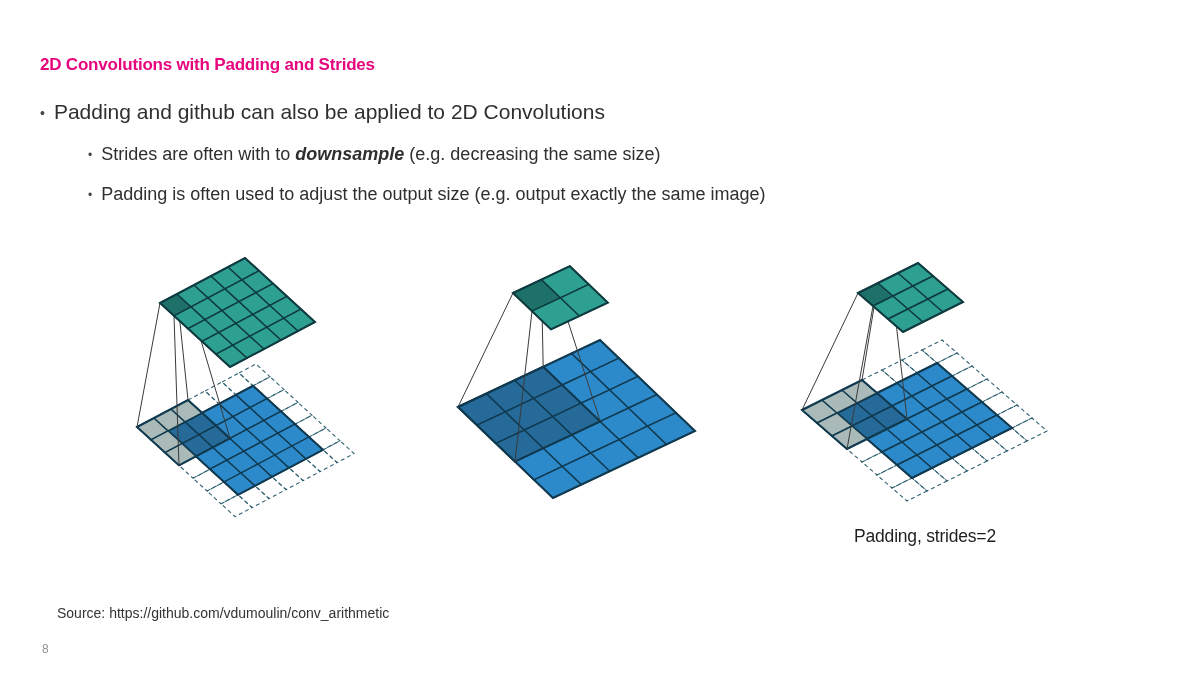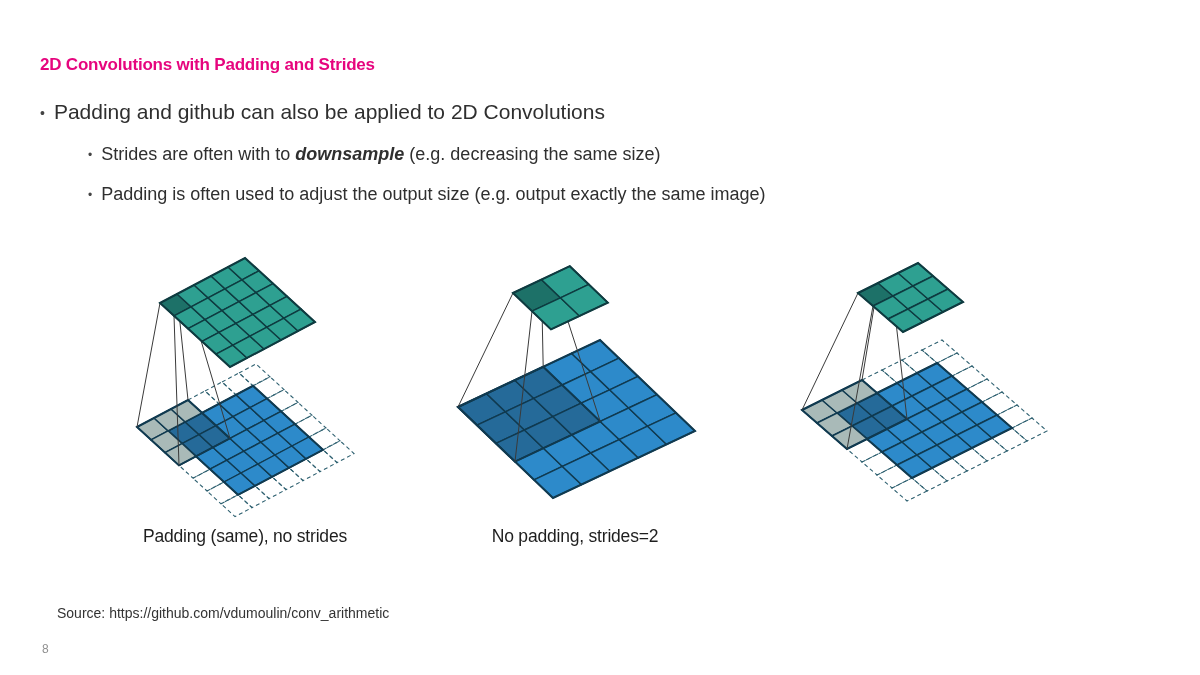--- a/index.html
+++ b/index.html
@@ -142,21 +142,20 @@
       <polygon points="116.0,73.4 133.0,64.4 147.0,77.2 130.0,86.2" fill="#2EA091" stroke="#0E3B40" stroke-width="1.4" stroke-linejoin="miter"></polygon>
       <polygon points="133.0,64.4 150.0,55.4 164.0,68.2 147.0,77.2" fill="#2EA091" stroke="#0E3B40" stroke-width="1.4" stroke-linejoin="miter"></polygon>
       <polygon points="150.0,55.4 167.0,46.4 181.0,59.2 164.0,68.2" fill="#2EA091" stroke="#0E3B40" stroke-width="1.4" stroke-linejoin="miter"></polygon>
       <polygon points="96.0,104.2 113.0,95.2 127.0,108.0 110.0,117.0" fill="#2EA091" stroke="#0E3B40" stroke-width="1.4" stroke-linejoin="miter"></polygon>
       <polygon points="113.0,95.2 130.0,86.2 144.0,99.0 127.0,108.0" fill="#2EA091" stroke="#0E3B40" stroke-width="1.4" stroke-linejoin="miter"></polygon>
       <polygon points="130.0,86.2 147.0,77.2 161.0,90.0 144.0,99.0" fill="#2EA091" stroke="#0E3B40" stroke-width="1.4" stroke-linejoin="miter"></polygon>
       <polygon points="147.0,77.2 164.0,68.2 178.0,81.0 161.0,90.0" fill="#2EA091" stroke="#0E3B40" stroke-width="1.4" stroke-linejoin="miter"></polygon>
       <polygon points="164.0,68.2 181.0,59.2 195.0,72.0 178.0,81.0" fill="#2EA091" stroke="#0E3B40" stroke-width="1.4" stroke-linejoin="miter"></polygon>
       <polygon points="40.0,53.0 125.0,8.0 195.0,72.0 110.0,117.0" fill="none" stroke="#0E3B40" stroke-width="2" stroke-linejoin="miter"></polygon>
     </svg>
-  <figcaption>Padding (same), no strides</figcaption>
 </figure>
 
 <figure class="fig-2">
   <svg id="diagram-svg-1" width="290" height="268" viewBox="0 0 290 268">
       <polygon points="28.0,157.0 56.4,143.6 75.4,161.8 47.0,175.2" fill="#256A99" stroke="#103A50" stroke-width="1.4" stroke-linejoin="miter"></polygon>
       <polygon points="56.4,143.6 84.8,130.2 103.8,148.4 75.4,161.8" fill="#256A99" stroke="#103A50" stroke-width="1.4" stroke-linejoin="miter"></polygon>
       <polygon points="84.8,130.2 113.2,116.8 132.2,135.0 103.8,148.4" fill="#256A99" stroke="#103A50" stroke-width="1.4" stroke-linejoin="miter"></polygon>
       <polygon points="113.2,116.8 141.6,103.4 160.6,121.6 132.2,135.0" fill="#2D8ACA" stroke="#103A50" stroke-width="1.4" stroke-linejoin="miter"></polygon>
       <polygon points="141.6,103.4 170.0,90.0 189.0,108.2 160.6,121.6" fill="#2D8ACA" stroke="#103A50" stroke-width="1.4" stroke-linejoin="miter"></polygon>
       <polygon points="47.0,175.2 75.4,161.8 94.4,180.0 66.0,193.4" fill="#256A99" stroke="#103A50" stroke-width="1.4" stroke-linejoin="miter"></polygon>
@@ -184,21 +183,20 @@
       <line x1="28.0" y1="157.0" x2="83.0" y2="43.0" stroke="#3A3A3A" stroke-width="1"></line>
       <line x1="113.2" y1="116.8" x2="111.4" y2="29.6" stroke="#3A3A3A" stroke-width="1"></line>
       <line x1="170.2" y1="171.4" x2="130.4" y2="47.8" stroke="#3A3A3A" stroke-width="1"></line>
       <line x1="85.0" y1="211.6" x2="102.0" y2="61.2" stroke="#3A3A3A" stroke-width="1"></line>
       <polygon points="83.0,43.0 111.4,29.6 130.4,47.8 102.0,61.2" fill="#1D7168" stroke="#0E3B40" stroke-width="1.4" stroke-linejoin="miter"></polygon>
       <polygon points="111.4,29.6 139.8,16.2 158.8,34.4 130.4,47.8" fill="#2EA091" stroke="#0E3B40" stroke-width="1.4" stroke-linejoin="miter"></polygon>
       <polygon points="102.0,61.2 130.4,47.8 149.4,66.0 121.0,79.4" fill="#2EA091" stroke="#0E3B40" stroke-width="1.4" stroke-linejoin="miter"></polygon>
       <polygon points="130.4,47.8 158.8,34.4 177.8,52.6 149.4,66.0" fill="#2EA091" stroke="#0E3B40" stroke-width="1.4" stroke-linejoin="miter"></polygon>
       <polygon points="83.0,43.0 139.8,16.2 177.8,52.6 121.0,79.4" fill="none" stroke="#0E3B40" stroke-width="2" stroke-linejoin="miter"></polygon>
     </svg>
-  <figcaption>No padding, strides=2</figcaption>
 </figure>
 
 <figure class="fig-3">
   <svg id="diagram-svg-2" width="300" height="268" viewBox="0 0 300 268">
       <polygon points="27.0,160.0 47.0,150.0 62.0,163.0 42.0,173.0" fill="none" stroke="#2E6070" stroke-width="1.1" stroke-linejoin="miter" stroke-dasharray="4 3"></polygon>
       <polygon points="47.0,150.0 67.0,140.0 82.0,153.0 62.0,163.0" fill="none" stroke="#2E6070" stroke-width="1.1" stroke-linejoin="miter" stroke-dasharray="4 3"></polygon>
       <polygon points="67.0,140.0 87.0,130.0 102.0,143.0 82.0,153.0" fill="none" stroke="#2E6070" stroke-width="1.1" stroke-linejoin="miter" stroke-dasharray="4 3"></polygon>
       <polygon points="87.0,130.0 107.0,120.0 122.0,133.0 102.0,143.0" fill="none" stroke="#2E6070" stroke-width="1.1" stroke-linejoin="miter" stroke-dasharray="4 3"></polygon>
       <polygon points="107.0,120.0 127.0,110.0 142.0,123.0 122.0,133.0" fill="none" stroke="#2E6070" stroke-width="1.1" stroke-linejoin="miter" stroke-dasharray="4 3"></polygon>
       <polygon points="127.0,110.0 147.0,100.0 162.0,113.0 142.0,123.0" fill="none" stroke="#2E6070" stroke-width="1.1" stroke-linejoin="miter" stroke-dasharray="4 3"></polygon>
@@ -260,16 +258,17 @@
       <polygon points="103.0,33.0 123.0,23.0 138.0,36.0 118.0,46.0" fill="#2EA091" stroke="#0E3B40" stroke-width="1.4" stroke-linejoin="miter"></polygon>
       <polygon points="123.0,23.0 143.0,13.0 158.0,26.0 138.0,36.0" fill="#2EA091" stroke="#0E3B40" stroke-width="1.4" stroke-linejoin="miter"></polygon>
       <polygon points="98.0,56.0 118.0,46.0 133.0,59.0 113.0,69.0" fill="#2EA091" stroke="#0E3B40" stroke-width="1.4" stroke-linejoin="miter"></polygon>
       <polygon points="118.0,46.0 138.0,36.0 153.0,49.0 133.0,59.0" fill="#2EA091" stroke="#0E3B40" stroke-width="1.4" stroke-linejoin="miter"></polygon>
       <polygon points="138.0,36.0 158.0,26.0 173.0,39.0 153.0,49.0" fill="#2EA091" stroke="#0E3B40" stroke-width="1.4" stroke-linejoin="miter"></polygon>
       <polygon points="113.0,69.0 133.0,59.0 148.0,72.0 128.0,82.0" fill="#2EA091" stroke="#0E3B40" stroke-width="1.4" stroke-linejoin="miter"></polygon>
       <polygon points="133.0,59.0 153.0,49.0 168.0,62.0 148.0,72.0" fill="#2EA091" stroke="#0E3B40" stroke-width="1.4" stroke-linejoin="miter"></polygon>
       <polygon points="153.0,49.0 173.0,39.0 188.0,52.0 168.0,62.0" fill="#2EA091" stroke="#0E3B40" stroke-width="1.4" stroke-linejoin="miter"></polygon>
       <polygon points="83.0,43.0 143.0,13.0 188.0,52.0 128.0,82.0" fill="none" stroke="#0E3B40" stroke-width="2" stroke-linejoin="miter"></polygon>
     </svg>
+  <figcaption>Padding, strides=2</figcaption>
 </figure>
 
 <div class="source-note">Source: https://github.com/vdumoulin/conv_arithmetic</div>
 <div class="page-number">8</div>
 
 </body></html>

